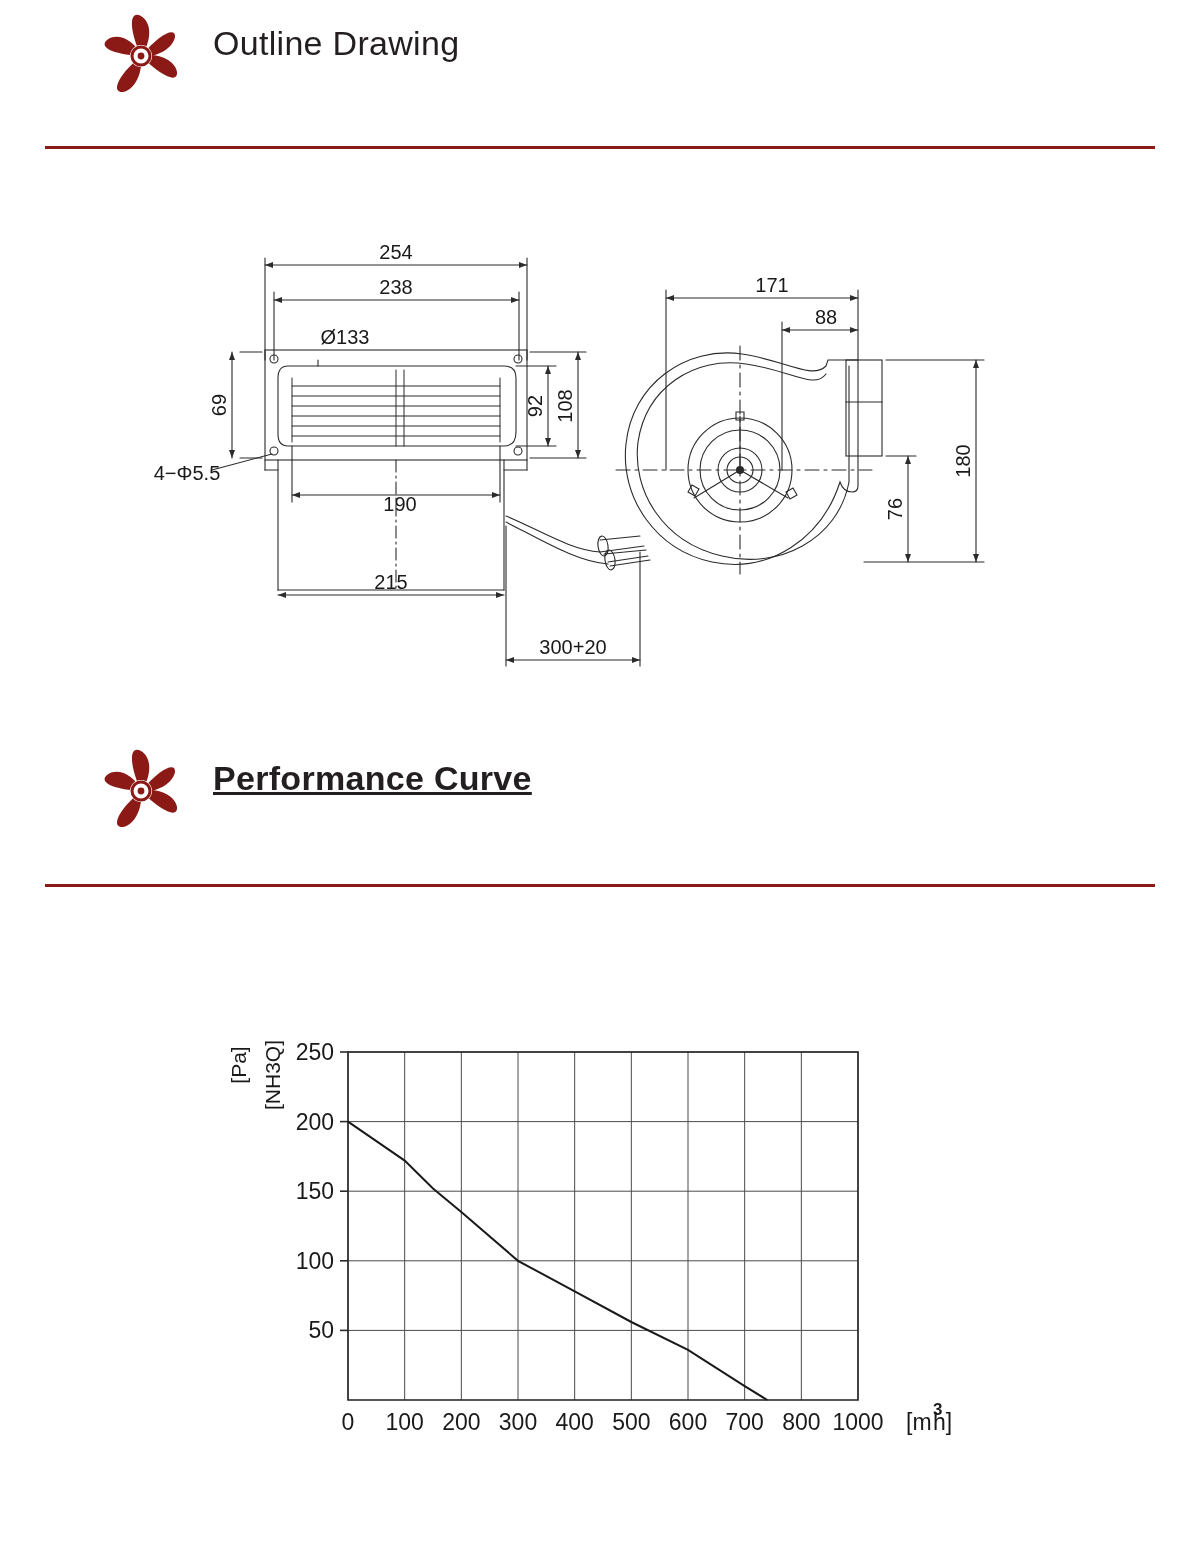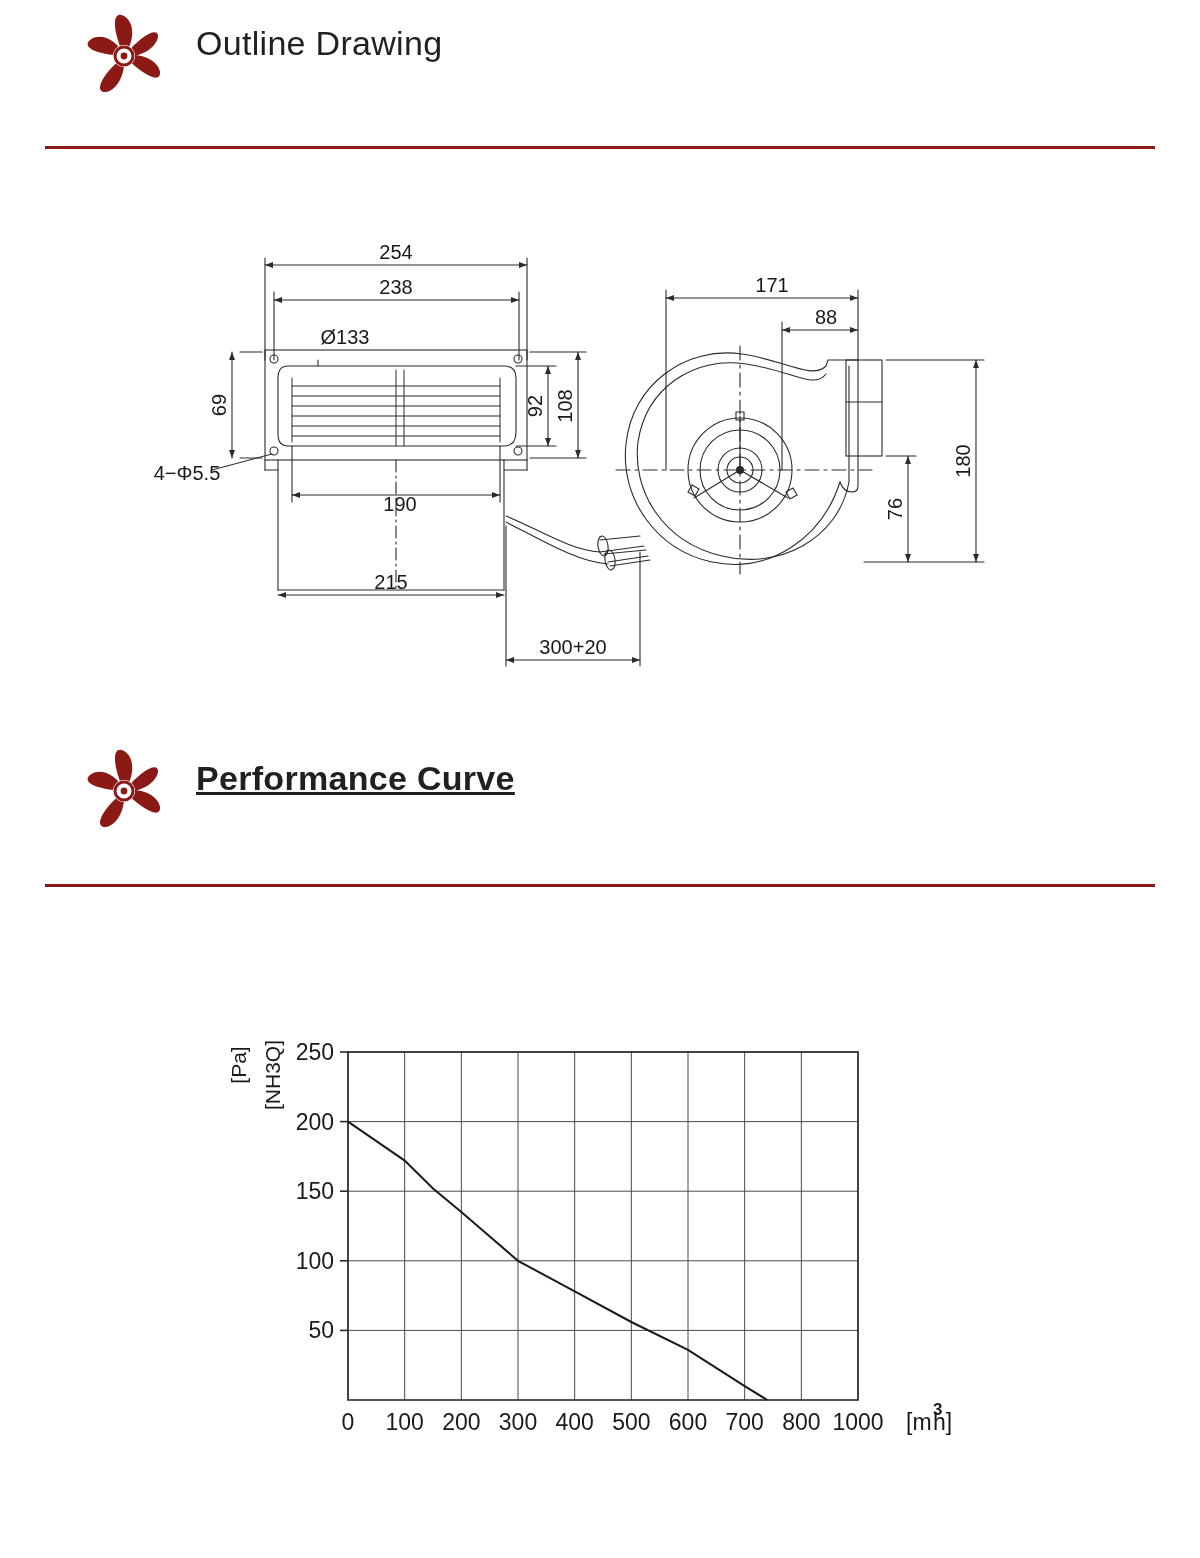--- a/index.html
+++ b/index.html
@@ -16,21 +16,21 @@
     overflow: hidden;
   }
   .page {
     position: relative;
     width: 1200px;
     height: 1558px;
   }
   
   .section-head {
     position: absolute;
-    left: 28px;
+    left: 45px;
     width: 1110px;
     height: 110px;
   }
   .section-head .fanmark {
     position: absolute;
     left: 50px;
     top: 10px;
     width: 92px;
     height: 92px;
   }

